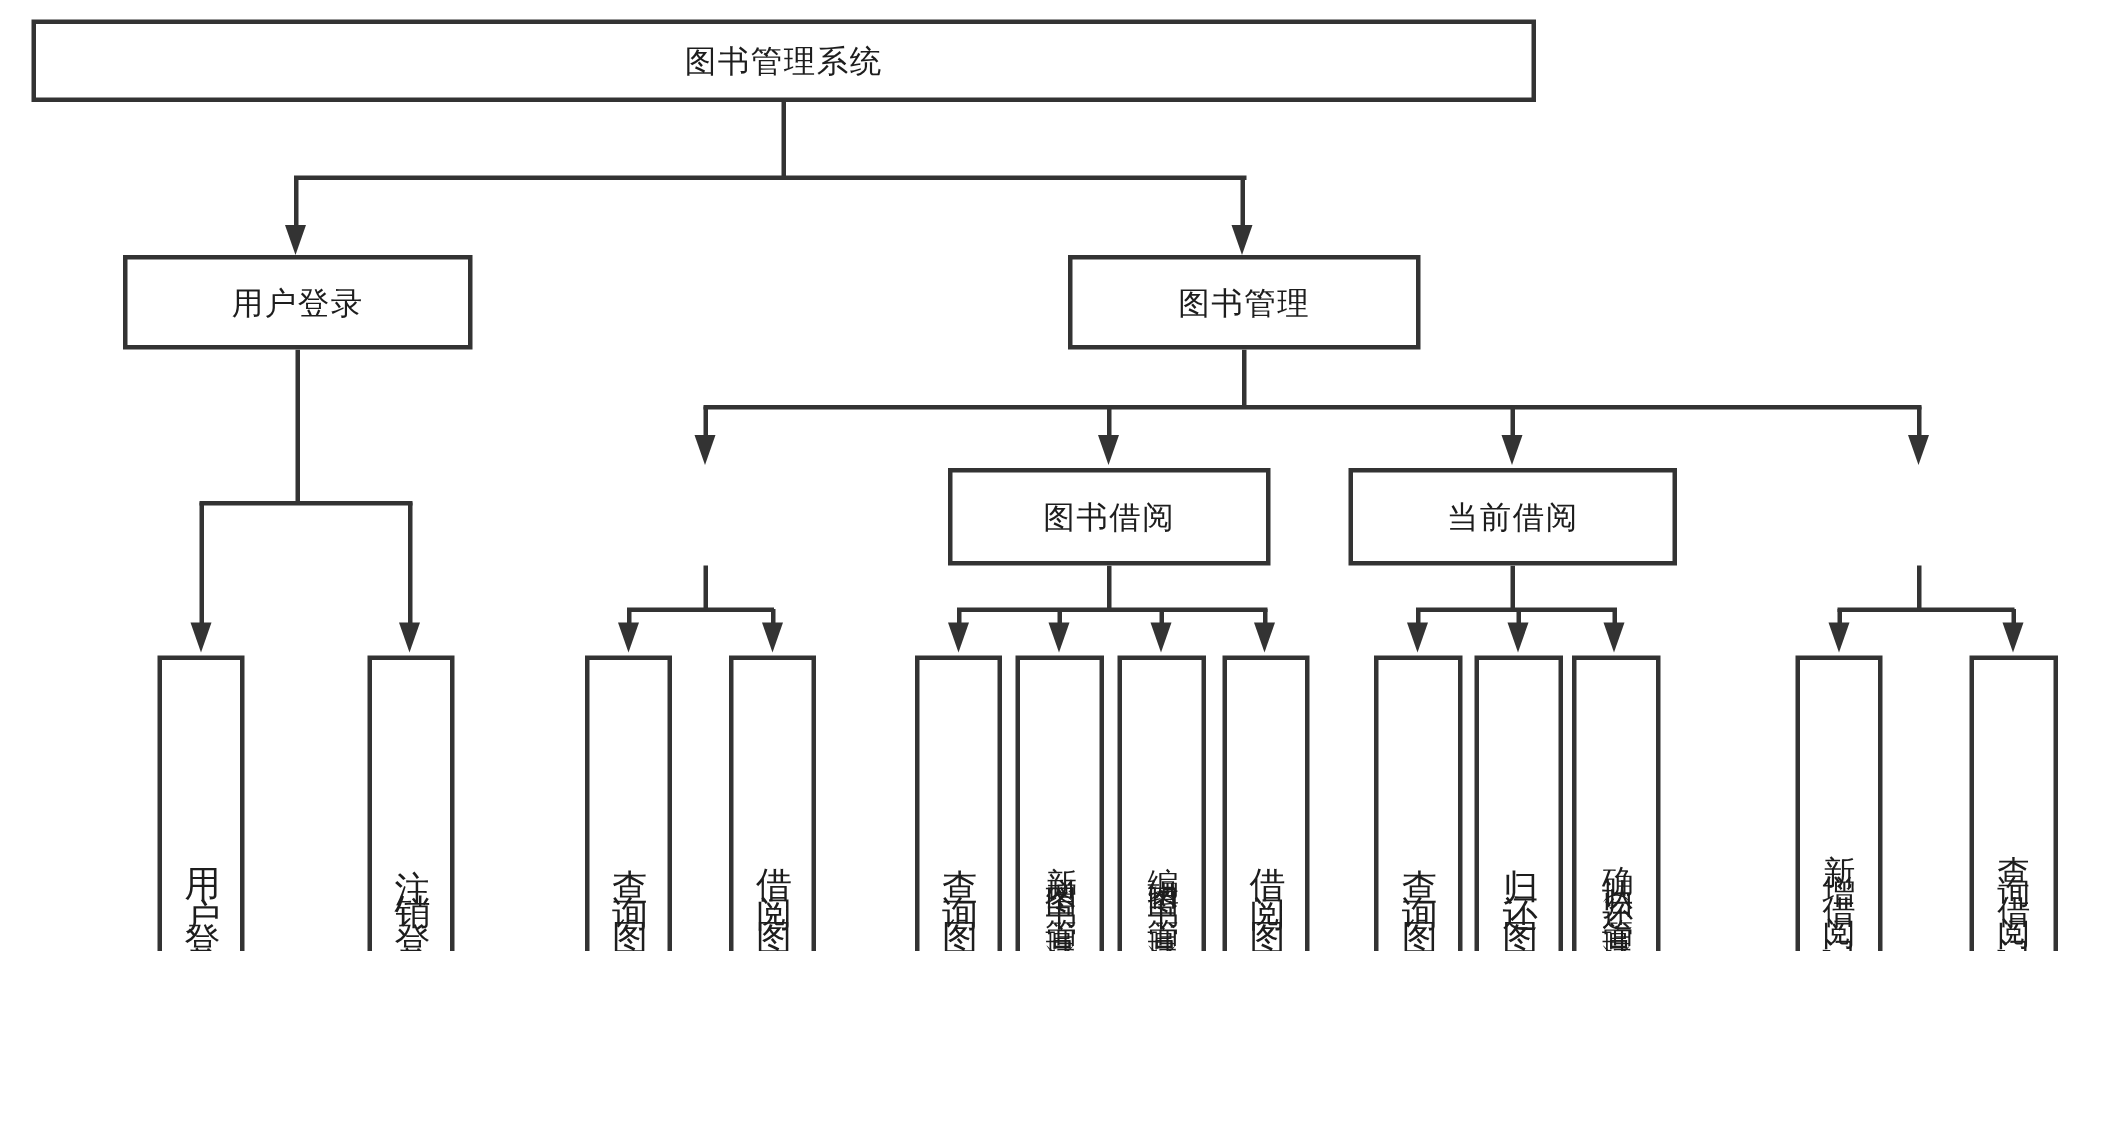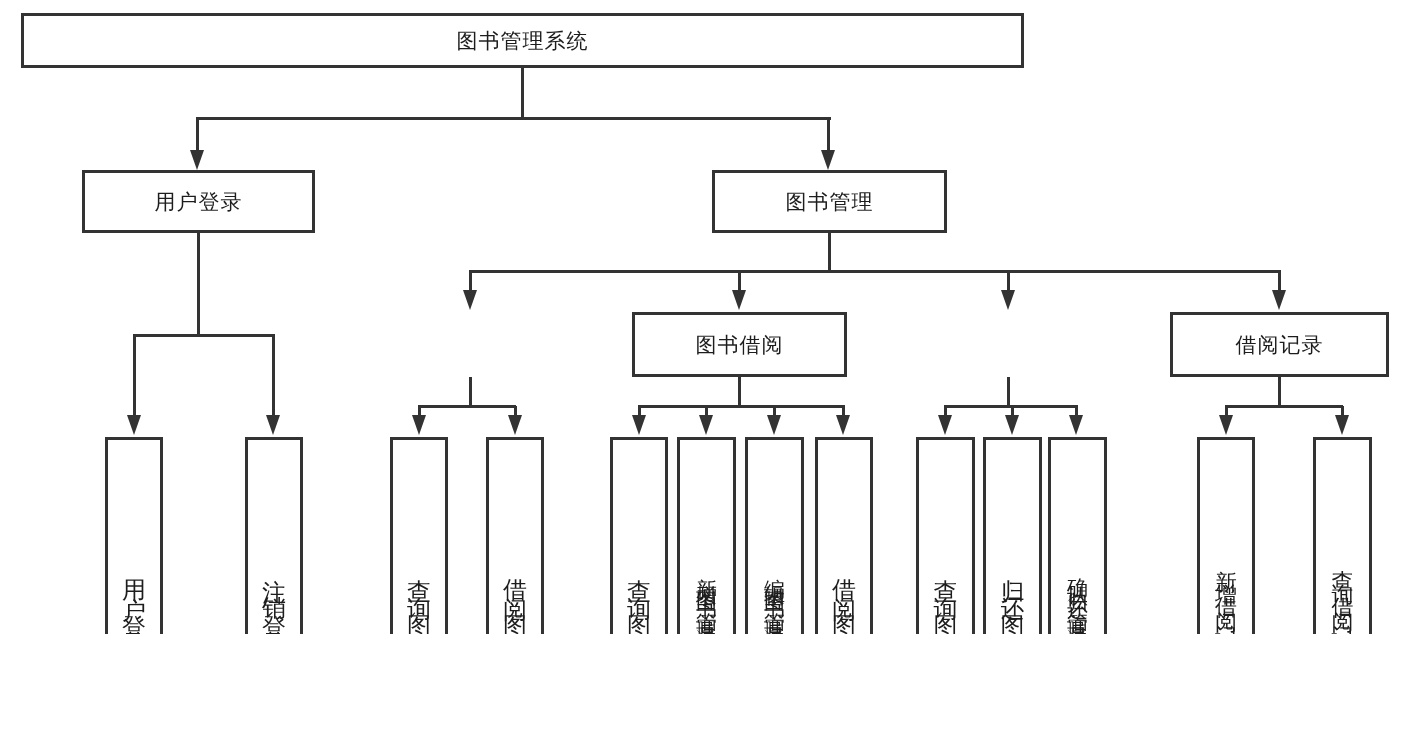--- a/index.html
+++ b/index.html
@@ -62,21 +62,21 @@
 <body>
 
 <div id="stage">
 
   <div class="box" style="left:21px;top:13px;width:1003px;height:55px;">图书管理系统</div>
 
   <div class="box" style="left:82px;top:170px;width:233px;height:63px;">用户登录</div>
   <div class="box" style="left:712px;top:170px;width:235px;height:63px;">图书管理</div>
 
   <div class="box" style="left:600px;top:312px;width:215px;height:65px;margin-left:32px;">图书借阅</div>
-  <div class="box" style="left:1170px;top:312px;width:219px;height:65px;">借阅记录</div>
+  <div class="box" style="left:899px;top:312px;width:219px;height:65px;">当前借阅</div>
 
   <div class="box vbox v4" style="left:105px;top:437px;width:58px;height:300px;">
     <span>用户登录</span>
   </div>
   <div class="box vbox v4" style="left:245px;top:437px;width:58px;height:300px;">
     <span>注销登录</span>
   </div>
 
   <div class="box vbox v4" style="left:390px;top:437px;width:58px;height:300px;">
     <span>查询图书</span>

